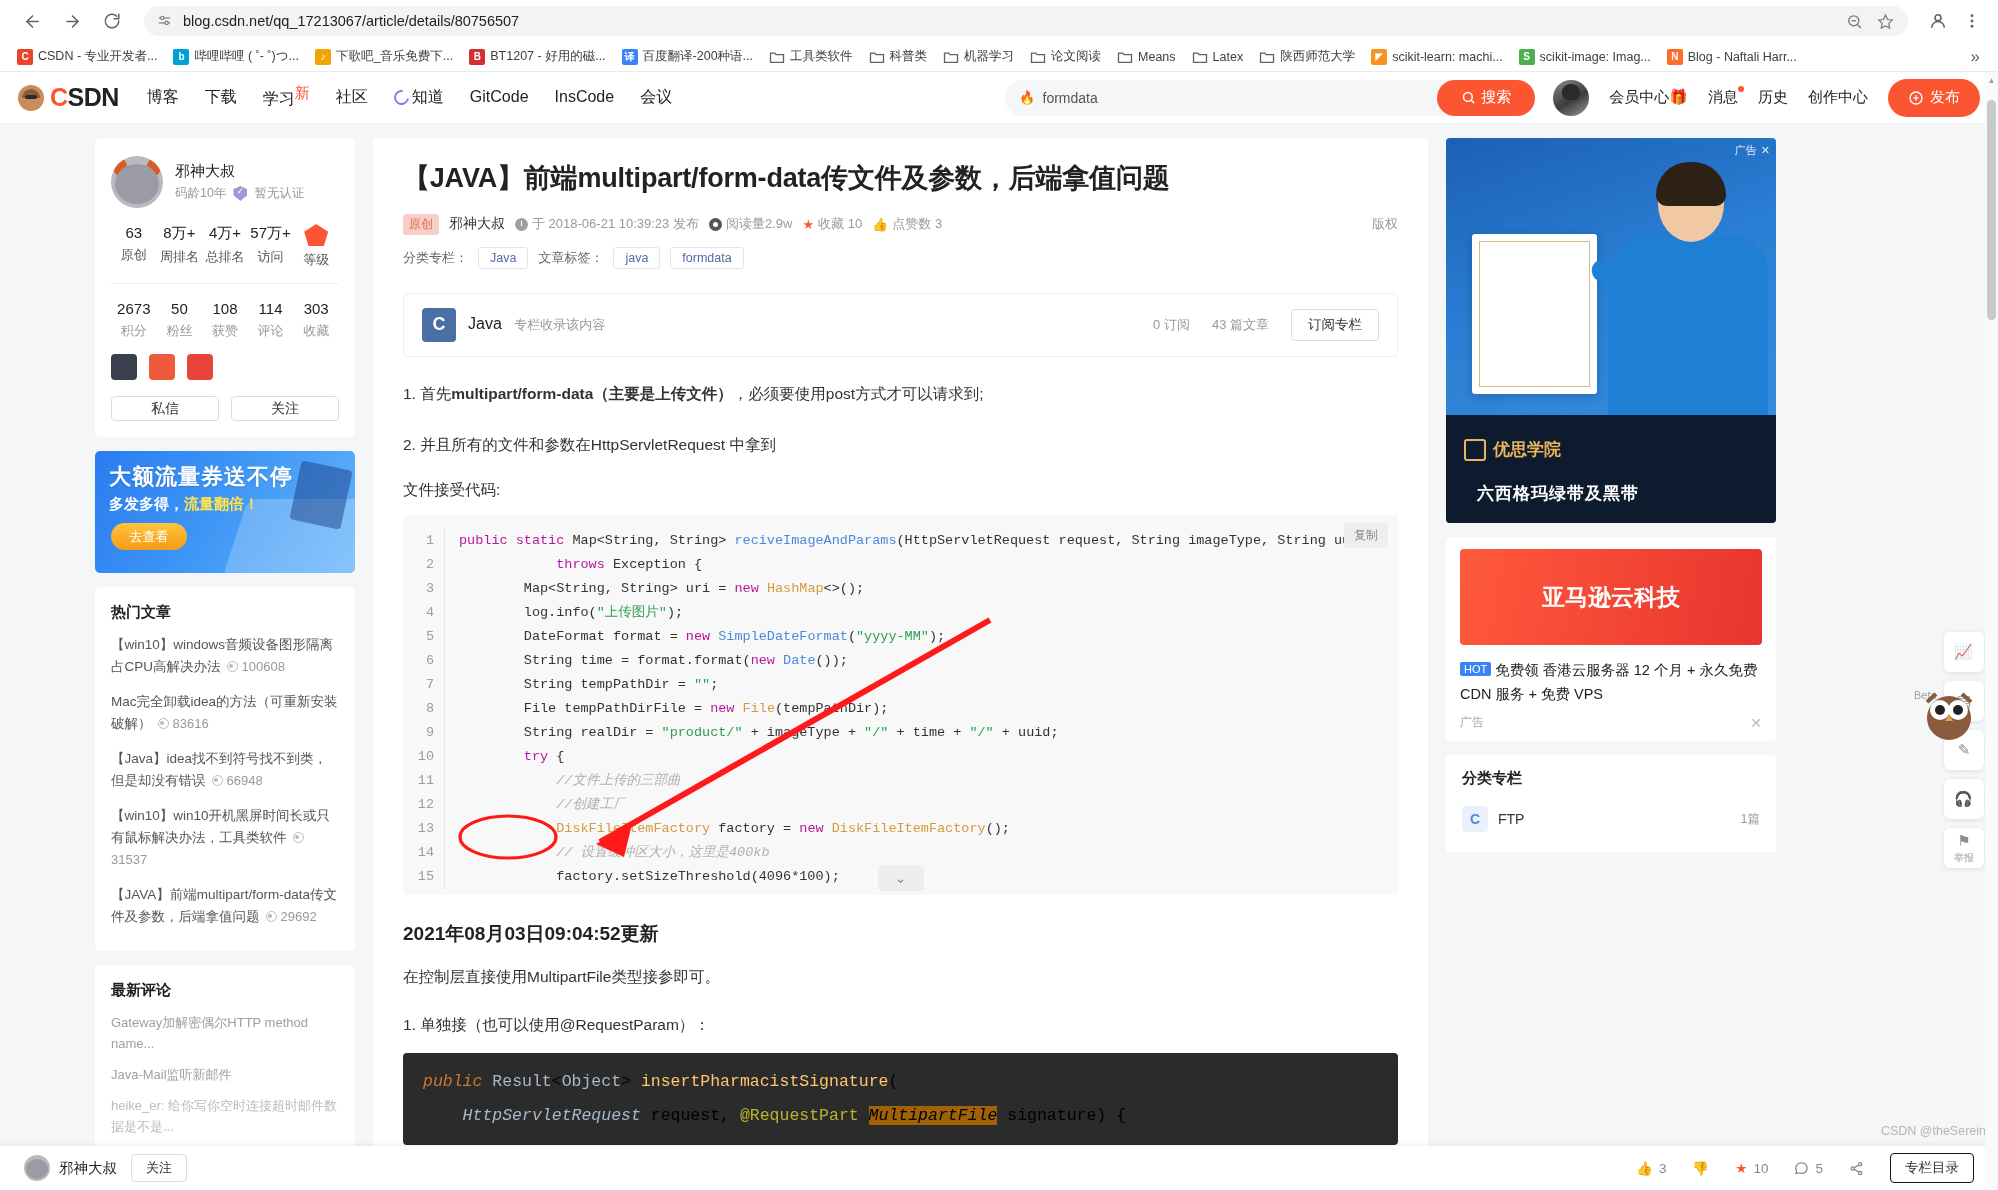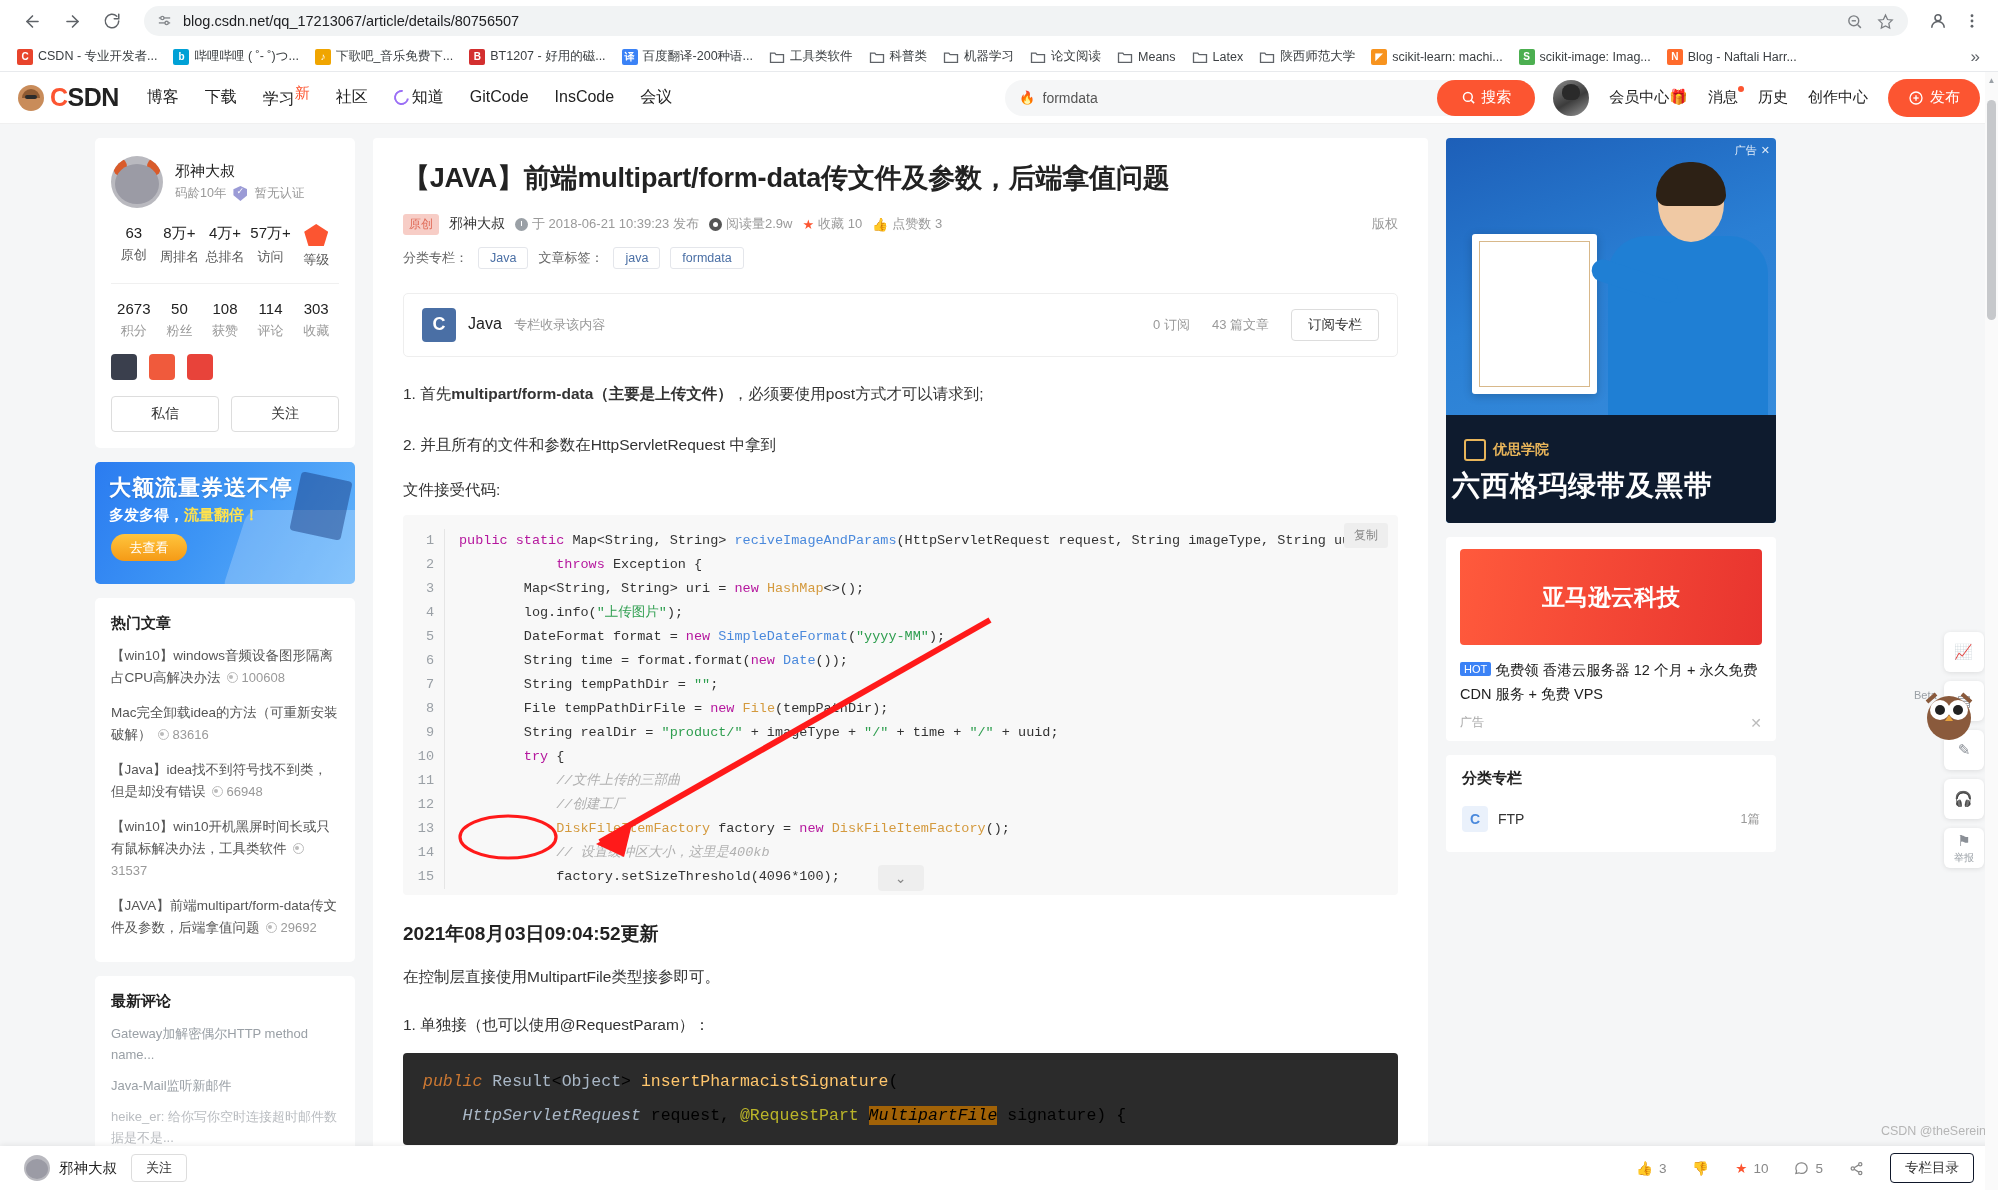--- a/index.html
+++ b/index.html
@@ -131,21 +131,21 @@
   .stat { flex:1; text-align:center; }
   .stat-num { font-size:15px; color:#222; }
   .stat-lbl { font-size:13px; color:#555; margin-top:5px; }
   .stat.gray .stat-lbl { color:#999; }
   .stat-lvl-icon{ width:24px;height:22px;margin:0 auto; background:#fc5531;
     clip-path: polygon(50% 0, 100% 35%, 82% 100%, 18% 100%, 0 35%); }
   .divider { height:1px; background:#f0f0f0; margin:14px 0 12px; }
   .badges { display:flex; gap:12px; margin-top:14px; }
   .badge-ic { width:26px;height:26px;border-radius:4px; }
   .prof-btns { display:flex; gap:12px; margin-top:16px; padding-bottom:6px;}
-  .prof-btn { flex:1; height:36px; border:1px solid #ddd; border-radius:4px; background:#fff;
+  .prof-btn { flex:1; height:25px; border:1px solid #ddd; border-radius:4px; background:#fff;
     font-size:14px; color:#333; cursor:pointer; font-family:"Liberation Sans",sans-serif;}
 
   
   .promo { margin-top:14px; height:122px; border-radius:5px; overflow:hidden; position:relative;
     background: linear-gradient(120deg,#2b7cf0 0%,#3d95f5 45%,#64b4fb 100%); }
   .promo-t1 { position:absolute; top:11px; left:14px; font-size:22px; font-weight:700; color:#fff;
      letter-spacing:1px; text-shadow:0 1px 2px rgba(0,0,0,.15);}
   .promo-t2 { position:absolute; top:44px; left:14px; font-size:15px; font-weight:700; color:#fff;}
   .promo-t2 em { color:#ffe24d; font-style:normal; }
   .promo-btn { position:absolute; top:72px; left:16px; width:76px;height:27px;border-radius:14px;
@@ -240,24 +240,24 @@
      border-radius:3px; box-shadow:0 2px 10px rgba(0,0,0,.2);}
   .ad-cert-in{position:absolute;inset:7px;border:1.5px solid #d8b88a;}
   .ad-person { position:absolute; right:0; top:28px; width:175px; height:300px;}
   .ad-head{position:absolute;right:52px;top:0;width:66px;height:76px;border-radius:50%;background:#f0c9a4;}
   .ad-hair{position:absolute;right:50px;top:-4px;width:70px;height:44px;border-radius:36px 36px 12px 12px;background:#2d2115;}
   .ad-body{position:absolute;right:8px;top:70px;width:160px;height:230px;background:#1f7fd4;
      border-radius:38px 38px 0 0;}
   .ad-arm{position:absolute;right:96px;top:104px;width:90px;height:22px;background:#1f7fd4;
      transform:rotate(18deg); border-radius:11px;}
   .ad-bottom{position:absolute;left:0;right:0;bottom:0;height:108px;background:#0e1b2e;}
-  .ad-logo{position:absolute;left:18px;bottom:62px;color:#e8b55a;font-size:14px;font-weight:700;
+  .ad-logo{position:absolute;left:18px;bottom:62px;color:#e8b55a;font-size:17px;font-weight:700;
      display:flex;align-items:center;gap:7px;}
   .ad-logo-mark{width:22px;height:22px;border:2px solid #e8b55a;border-radius:3px;}
-  .ad-slogan{position:absolute;left:6px;bottom:18px;color:#fff;font-size:28px;font-weight:700;
+  .ad-slogan{position:absolute;left:31px;bottom:18px;color:#fff;font-size:17px;font-weight:700;
      letter-spacing:1px;text-align:center;}
 
   .ad-card2 { background:#fff; border-radius:4px; margin-top:14px; padding:12px 14px 10px; position:relative;}
   .ad2-banner { height:96px; border-radius:4px; background:linear-gradient(100deg,#ff5a3c,#e8342f);
      display:flex;align-items:center;justify-content:center; color:#fff; font-size:23px; font-weight:700;}
   .ad2-l1 { margin-top:12px; font-size:14.5px; color:#222; line-height:24px;}
   .ad2-l1 .mark{background:#3b82f6;color:#fff;font-size:11px;padding:1px 4px;border-radius:2px;
      vertical-align:2px; margin-right:4px;}
   .ad2-foot { display:flex;align-items:center; margin-top:8px; font-size:12px; color:#aaa;}
   .ad2-close { margin-left:auto; font-size:14px; color:#bbb; cursor:pointer;}

